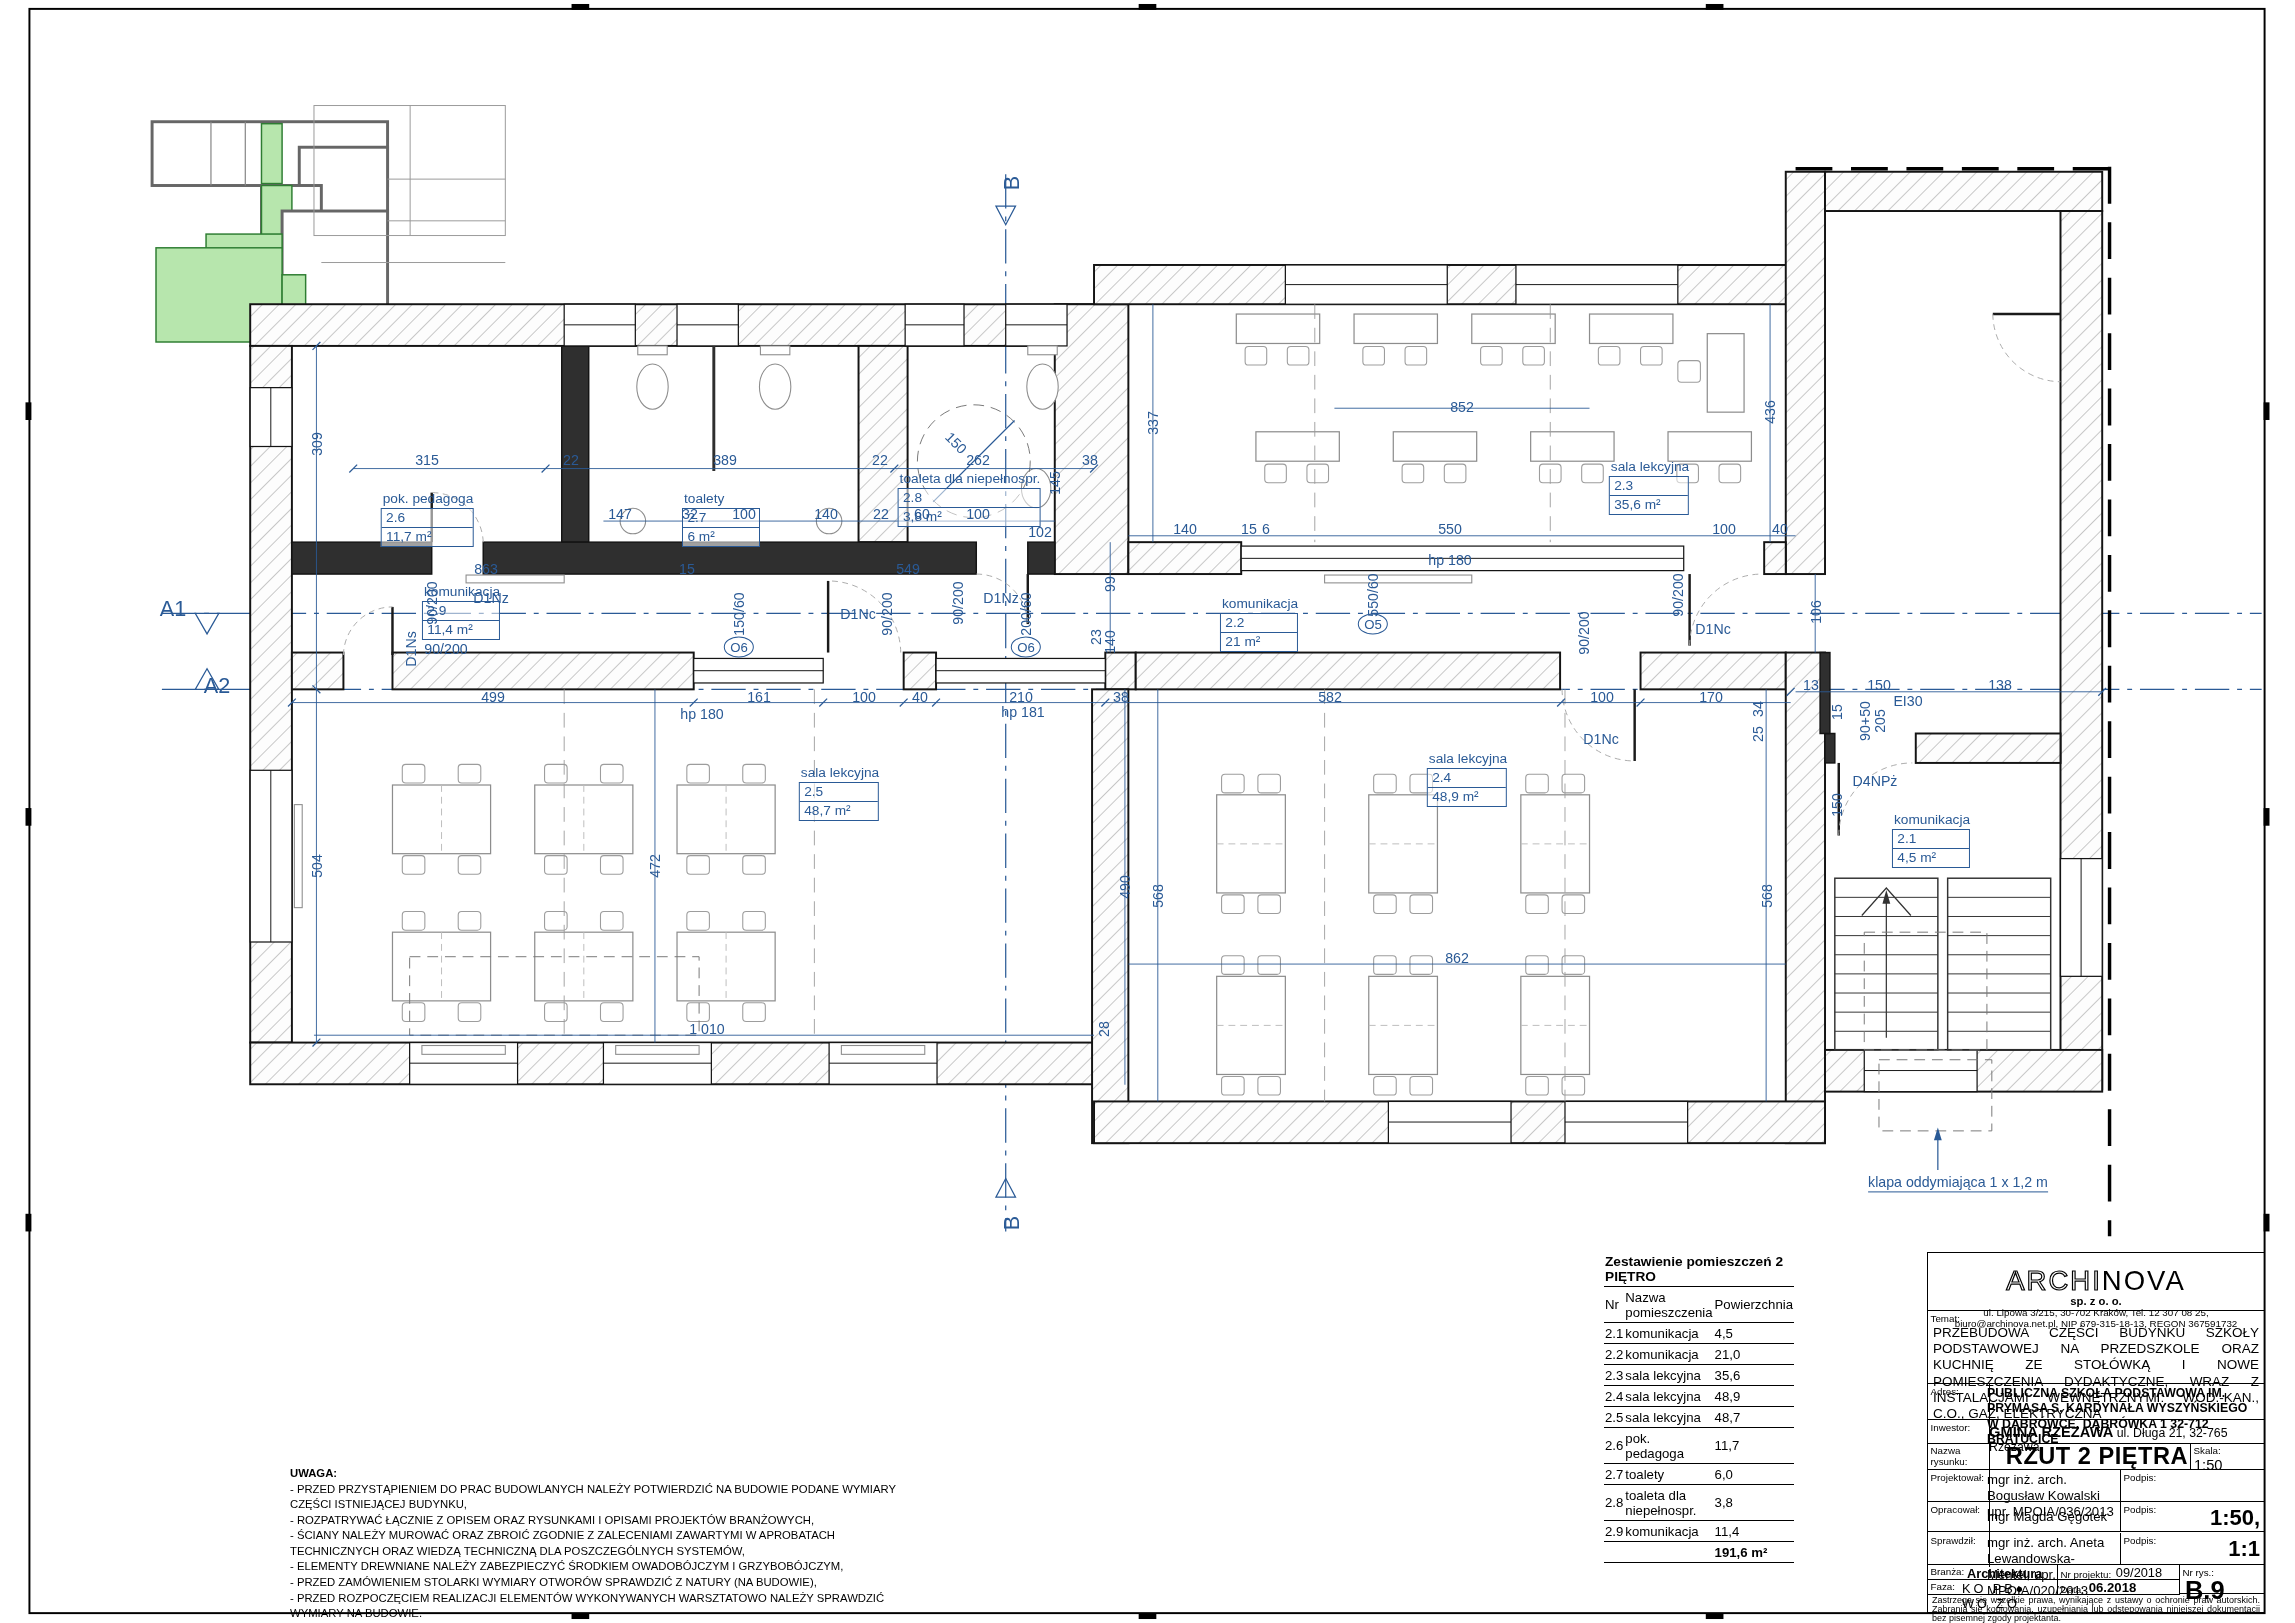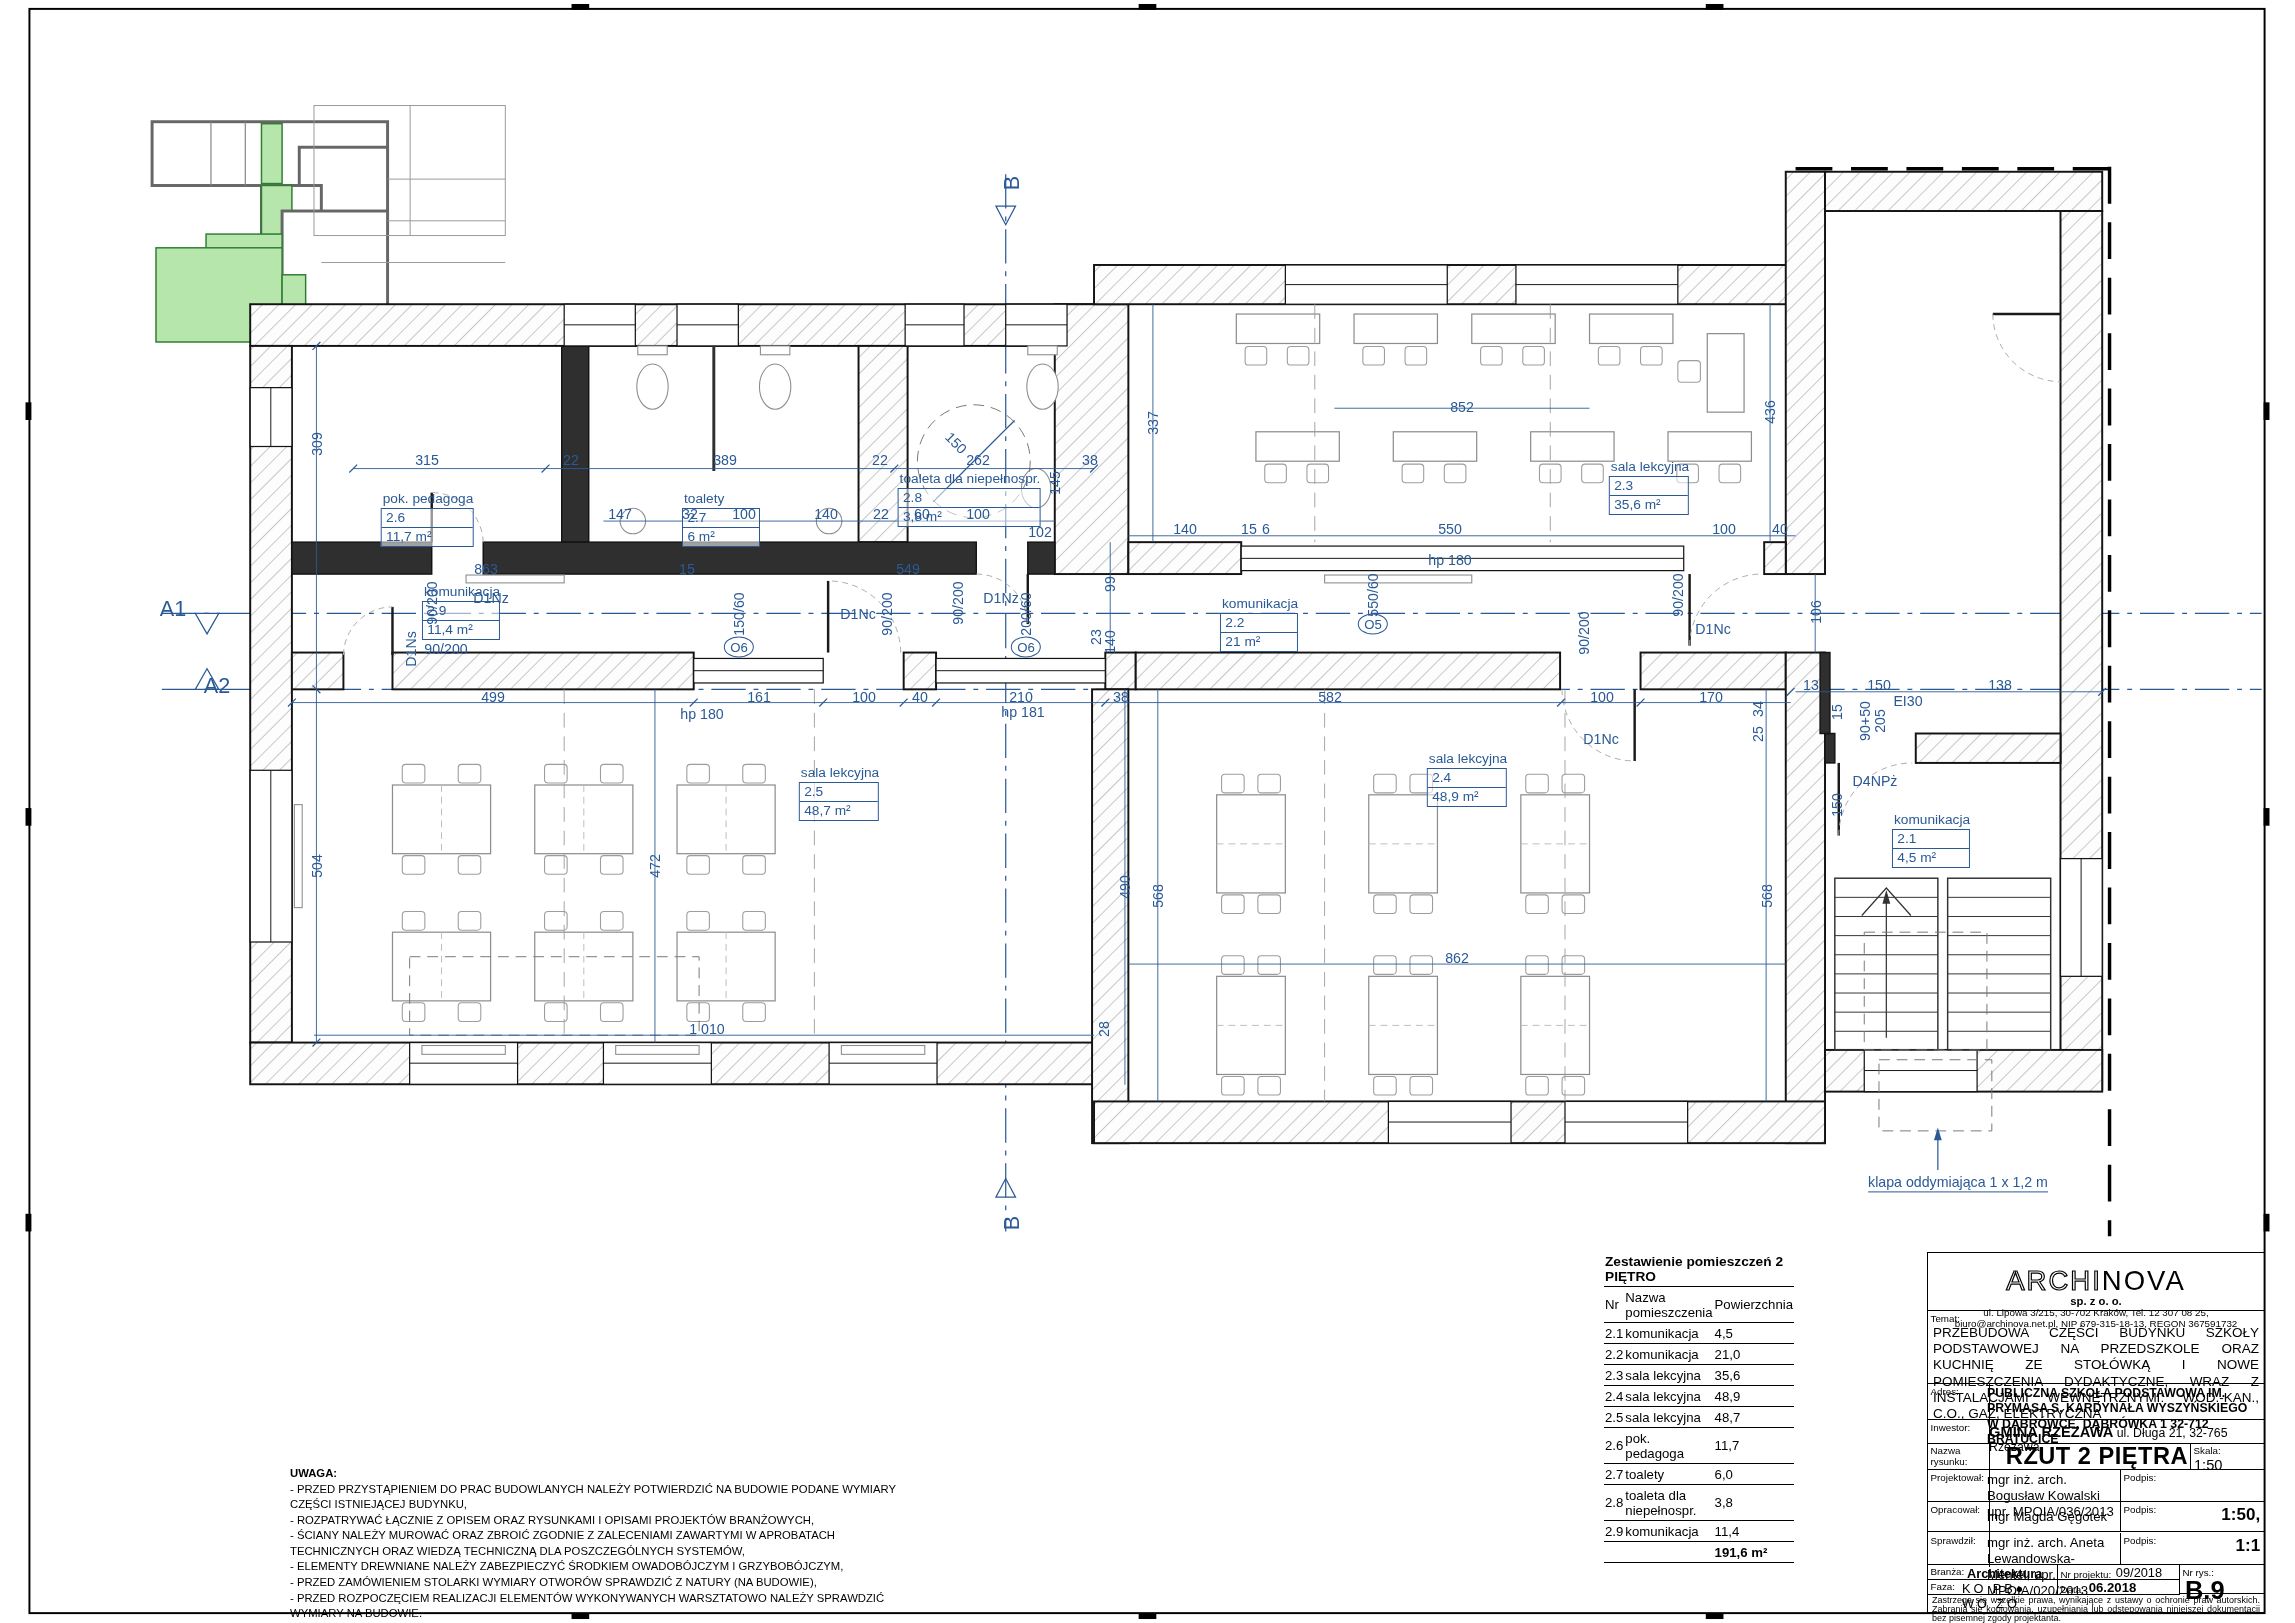--- a/index.html
+++ b/index.html
@@ -72,21 +72,21 @@
   .tb .inw{left:0;top:167px;width:100%;height:23.6px}
   .tb .inw .tx{position:absolute;left:61px;top:3.9px;font-size:12.3px}
   .tb .inw b{font-size:14.7px}
   .tb .nazwa{left:0;top:190px;width:100%;height:26.5px}
   .tb .nazwa .big{position:absolute;left:59px;top:0;width:201px;text-align:right;
                   font-size:23.6px;font-weight:bold;letter-spacing:0.5px}
   .tb .skala{position:absolute;right:0;top:0;width:73px;height:100%;border-left:1.2px solid #000}
   .tb .skala .v{font-size:14.7px;padding-left:2.9px}
   .tb .sig .who{position:absolute;left:59px;top:2px;width:128px;font-size:13.2px;line-height:1.2}
   .tb .sig .pod{position:absolute;left:192px;top:0;width:145px;height:100%;border-left:1.2px solid #000}
-  .tb .sig .hand{position:absolute;right:5.9px;top:2.9px;font-size:17px;font-weight:bold}
+  .tb .sig .hand{position:absolute;right:5.9px;top:2.9px;font-size:22px;font-weight:bold}
   .tb .proj{left:0;top:217px;width:100%;height:32px}
   .tb .oprac{left:0;top:249px;width:100%;height:30px}
   .tb .spr{left:0;top:280px;width:100%;height:32px}
   .tb .branza{left:0;top:312px;width:129px;height:14.7px}
   .tb .branza .v{position:absolute;left:39px;top:1px;font-size:12.8px;font-weight:bold}
   .tb .faza{left:0;top:327px;width:129px;height:14.7px}
   .tb .faza .v{position:absolute;left:34px;top:1px;font-size:12.8px;letter-spacing:2.9px}
   .tb .nrp{left:129px;top:312px;width:123px;height:14.7px;border-left:1.2px solid #000}
   .tb .nrp .v{display:inline;font-size:12.8px}
   .tb .dat{left:129px;top:327px;width:123px;height:14.7px;border-left:1.2px solid #000}

